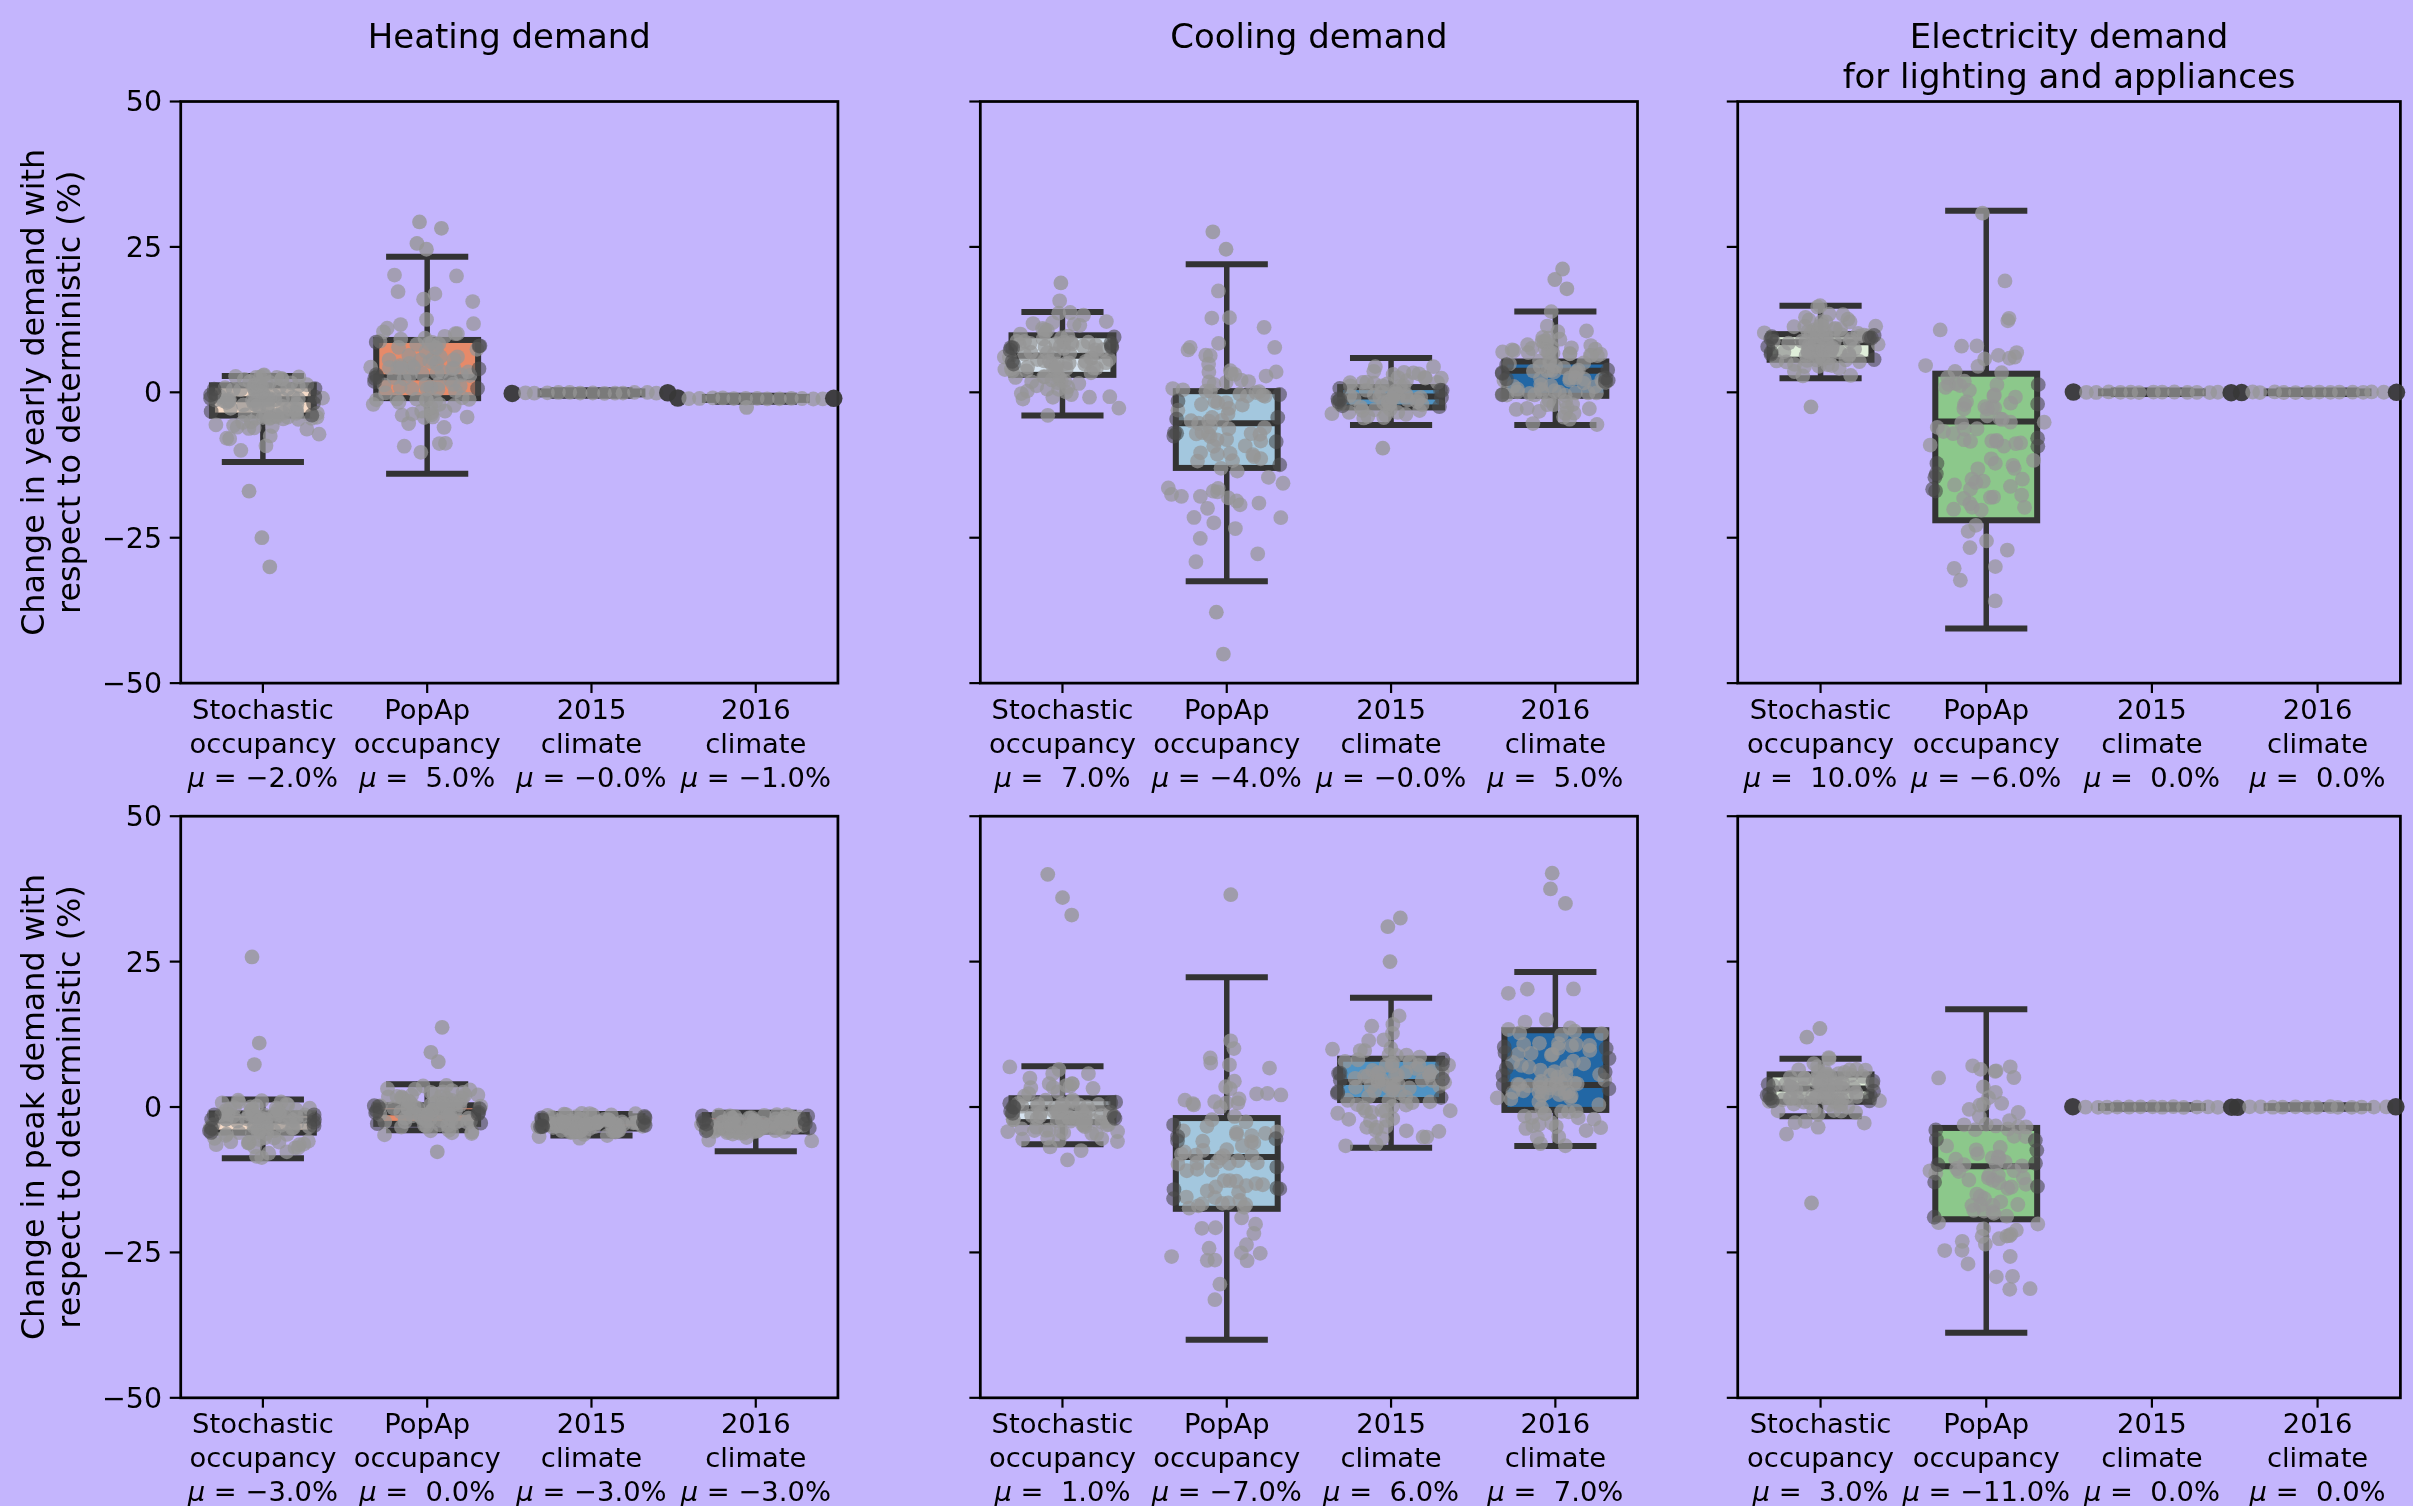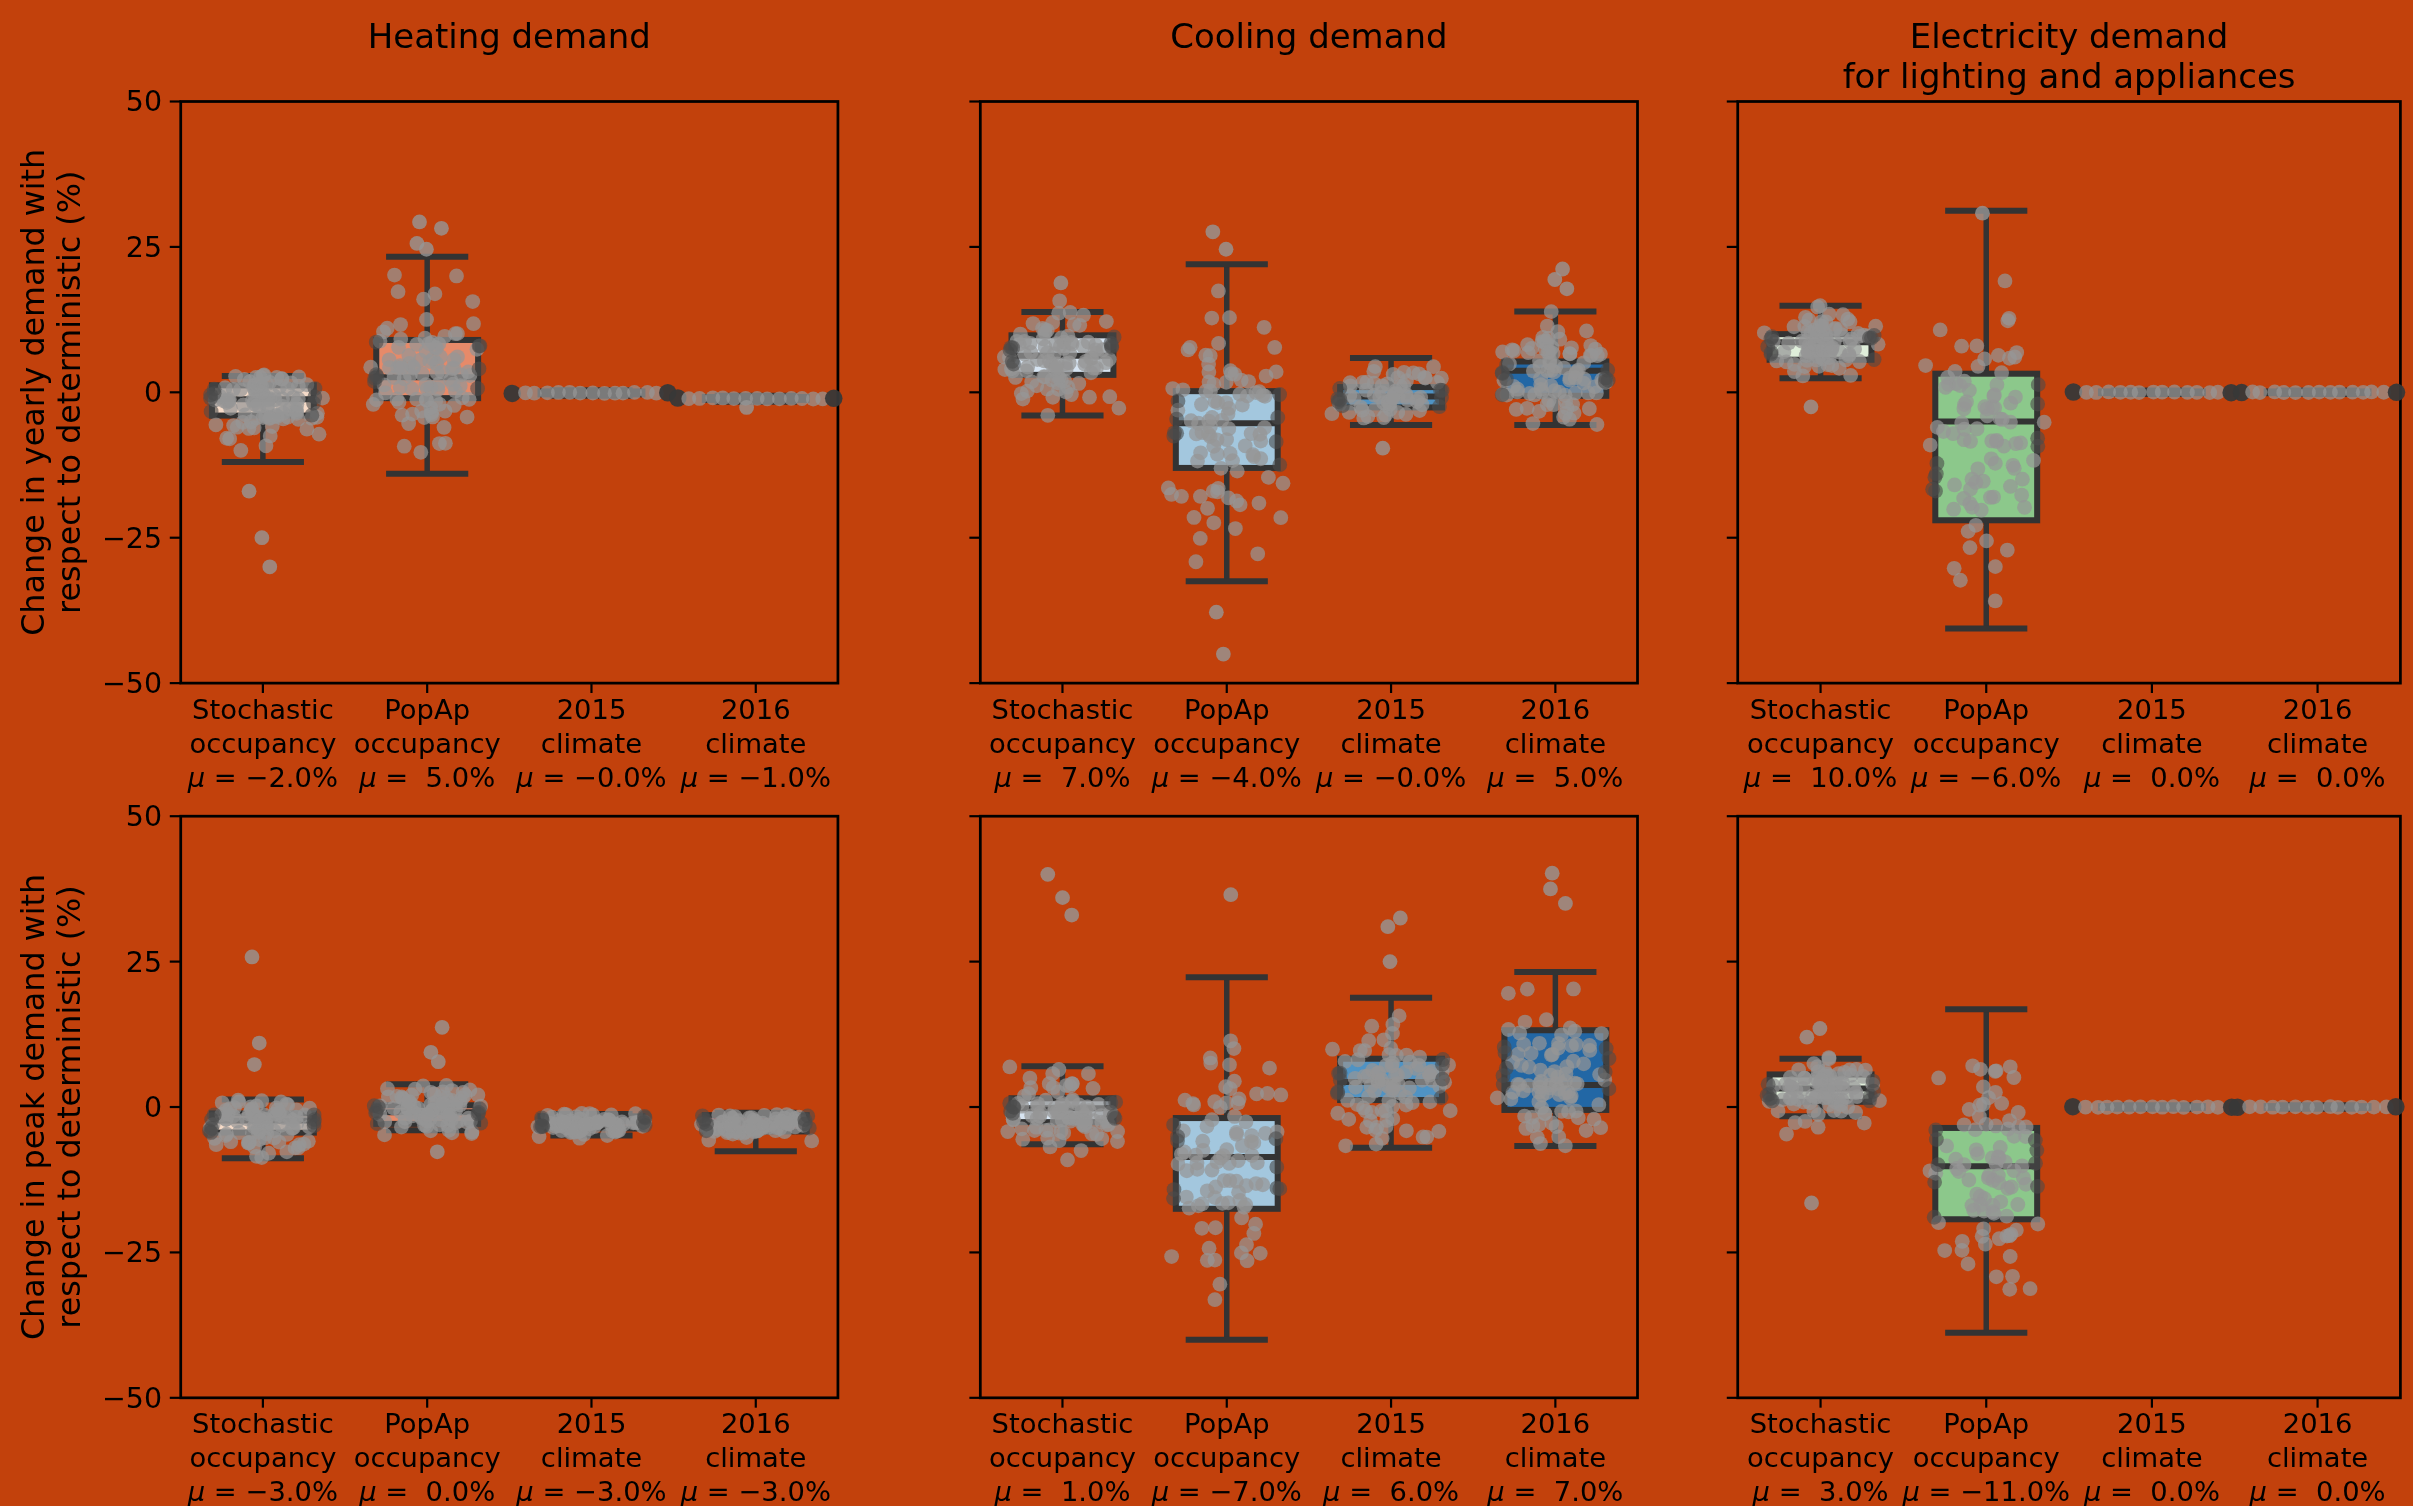--- a/index.html
+++ b/index.html
@@ -1,17 +1,17 @@
 <!DOCTYPE html>
 <html style="font-size:8.8px"><head>
 <meta charset="utf-8">
 <style>
   html,body{margin:0;padding:0;background:#ffffff;}
   body{width:2413px;height:1507px;overflow:hidden;font-family:"DejaVu Sans",sans-serif;}
-  .figure{position:relative;width:2413px;height:1507px;background:#c2410c;text-align:center;}
+  .figure{position:relative;width:2413px;height:1507px;background:#c4b5fd;text-align:center;}
   #chart-svg{position:absolute;left:0;top:0;}
   text{fill:#000000;}
 </style>
 </head>
 <body>
 
 <div class="figure">
   <svg id="chart-svg" width="2413" height="1507" viewBox="0 0 4406 2751" xmlns="http://www.w3.org/2000/svg">
       <rect x="330" y="185" width="1200" height="1062" fill="none" stroke="#000000" stroke-width="5"></rect>
       <text x="930" y="88" text-anchor="middle" font-size="62"><tspan x="930" y="88">Heating demand</tspan></text>

